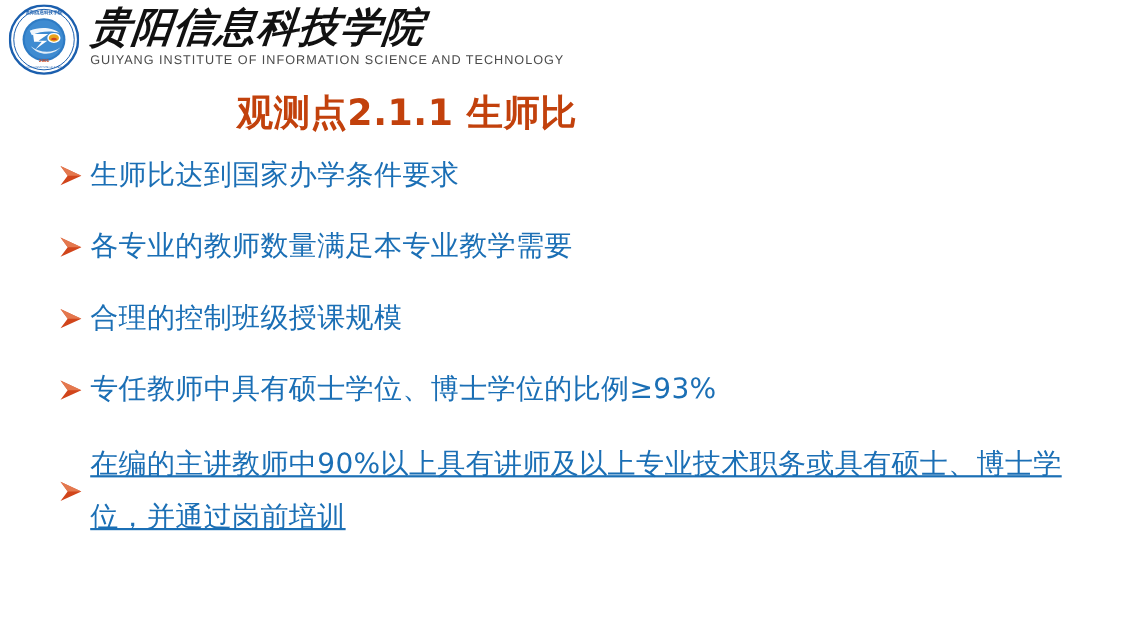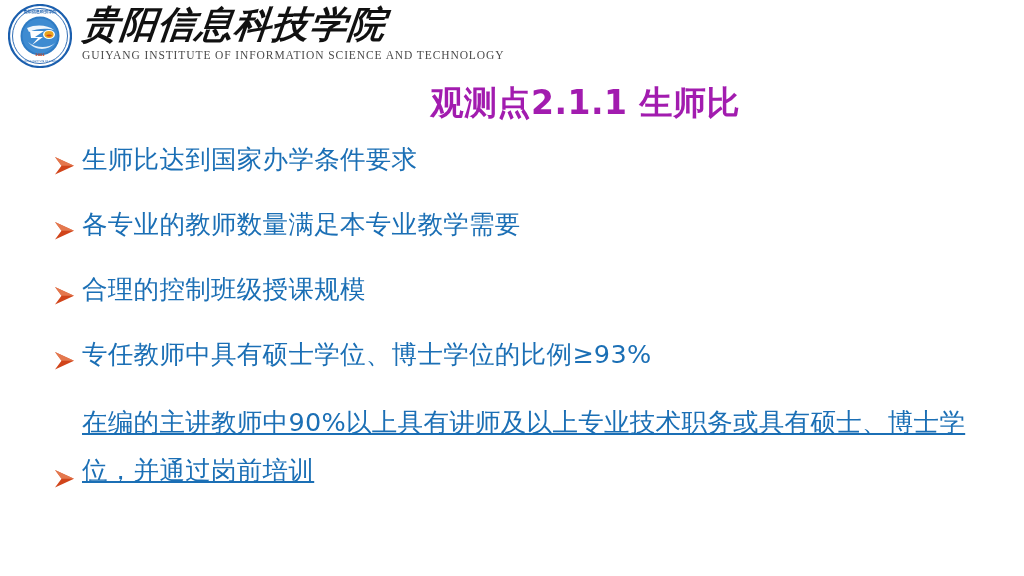--- a/index.html
+++ b/index.html
@@ -47,57 +47,57 @@
     line-height: 44px;
     font-weight: 700;
     font-style: italic;
     color: #111111;
     letter-spacing: 1px;
     white-space: nowrap;
     transform: skewX(-6deg);
   }
 
   .brand-en {
-    font-family: Liberation Serif, serif;
+    font-family: Liberation Sans, sans-serif;
     font-size: 11.5px;
     line-height: 16px;
     color: #4a4a4a;
     letter-spacing: 0.9px;
     white-space: nowrap;
     margin-top: 1px;
     text-align: center;
     width: 322px;
   }
 
   
   .slide-title {
     position: absolute;
     left: 0;
     top: 82px;
     width: 740px;
-    text-align: right;
+    text-align: center;
     font-size: 33px;
     line-height: 42px;
     font-weight: 700;
-    color: #a21caf;
+    color: #c2410c;
     letter-spacing: 0.5px;
     white-space: nowrap;
   }
 
   
   .bullet-list {
     position: absolute;
     left: 52px;
     top: 138px;
     width: 960px;
   }
 
   .bullet-item {
     display: flex;
-    align-items: flex-end;
+    align-items: center;
     margin-bottom: 22px;
     color: #1B6FB5;
   }
 
   .bullet-marker {
     flex: 0 0 auto;
     width: 30px;
     height: 31px;
     position: relative;
     top: 4px;

